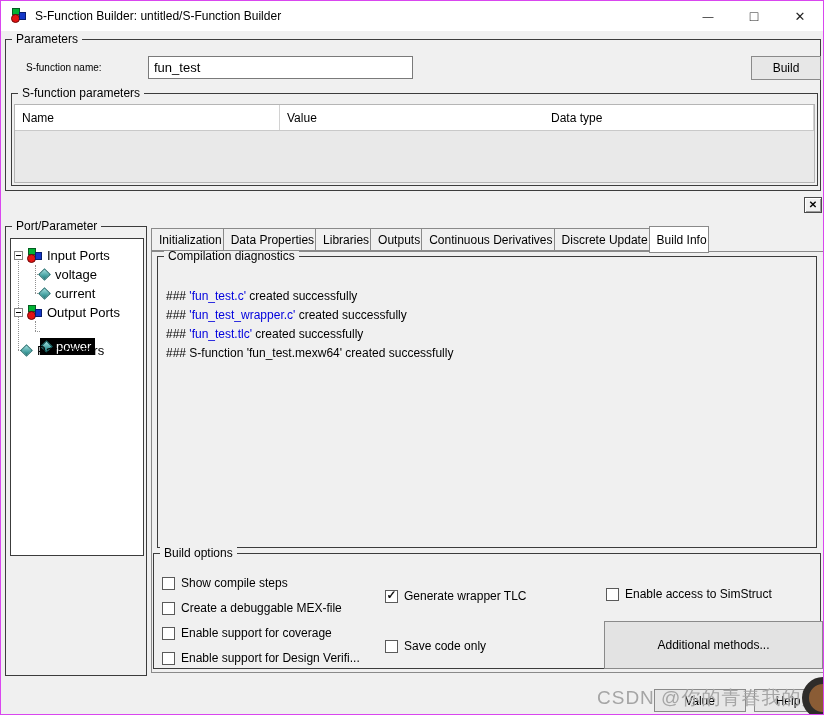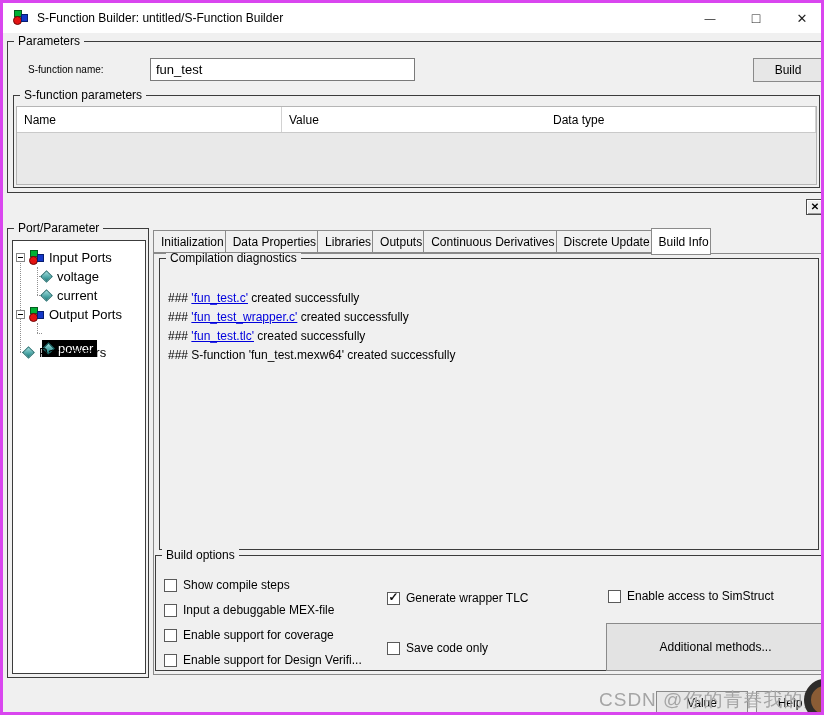--- a/index.html
+++ b/index.html
@@ -1,20 +1,20 @@
 <!DOCTYPE html>
 <html><head>
 <meta charset="utf-8">
 <style>
   * { box-sizing: border-box; margin: 0; padding: 0; }
   html,body { background:#d8d8d8; }
   body { font-family: "Liberation Sans", sans-serif; }
   .window {
     position: relative; width: 824px; height: 715px;
-    background:#f0f0f0; border:3px solid #d946ef; overflow:hidden;
+    background:#f0f0f0; border:1px solid #d946ef; overflow:hidden;
     font-size:12px; color:#000;
   }
   
   .titlebar { position:absolute; left:0; top:0; width:822px; height:30px; background:#fff; }
   .title-text { position:absolute; left:34px; top:0; line-height:30px; font-size:12px; }
   .winbtn { position:absolute; top:0; width:46px; height:30px; display:flex; align-items:center; justify-content:center; color:#222; }
   .winbtn.min { right:92px; font-size:11px; }
   .winbtn.max { right:46px; font-size:14px; }
   .winbtn.cls { right:0; font-size:13px; }
   
@@ -41,21 +41,21 @@
   .sfp-header { position:absolute; left:0; top:0; width:100%; height:26px; background:#fff; border-bottom:1px solid #c9c9c9; display:flex; }
   .sfp-col { height:100%; display:flex; align-items:center; padding-left:7px; border-right:1px solid #d2d2d2; font-size:12px; }
   .sfp-col.c1 { width:265px; } .sfp-col.c2 { width:270px; } .sfp-col.c3 { flex:1; border-right:none; }
   .pane-x { position:absolute; left:803px; top:196px; width:18px; height:16px;
             background:#f0f0f0; border:1px solid #4a4a4a;
             box-shadow: inset 1px 1px 0 #ffffff, inset -1px -1px 0 #9a9a9a;
             display:flex; align-items:center; justify-content:center;
             font-size:10px; font-weight:bold; line-height:1; }
   
   .g-tree { left:4px; top:225px; width:142px; height:450px; }
-  .treebox { position:absolute; left:4px; top:11px; width:134px; height:434px; background:#fff; border:1px solid #3c3c3c; overflow:hidden; }
+  .treebox { position:absolute; left:4px; top:11px; width:134px; height:318px; background:#fff; border:1px solid #3c3c3c; overflow:hidden; }
   .trow { position:absolute; left:0; right:0; height:19px; display:flex; align-items:center; font-size:13px; }
   .t-group { padding-left:3px; } .t-child { padding-left:29px; } .t-rootleaf { padding-left:11px; }
   .expander { position:relative; width:9px; height:9px; background:#fff; border:1px solid #848484; margin-right:4px; flex:0 0 9px; }
   .expander .minus { position:absolute; left:1px; top:3px; width:5px; height:1px; background:#000; }
   .trow .simicon { margin-right:4px; }
   .diamond { width:9px; height:9px; flex:0 0 9px; transform:rotate(45deg);
              background:linear-gradient(135deg,#9fdede 0%,#3d9b9b 70%,#267676 100%);
              border:1px solid #1c6b6b; margin-right:6px; }
   .tlabel { white-space:nowrap; }
   .selbox { display:inline-flex; align-items:center; background:#000; color:#fff; padding:1px 4px 1px 2px; }
@@ -67,21 +67,21 @@
   .tab { height:23px; padding:4px 1px 0 7px; font-size:12px; background:#f0f0f0;
          border:1px solid #8a8a8a; margin-left:-1px; white-space:nowrap; }
   .tab:first-child { margin-left:0; }
   .tab.active { position:relative; top:-2px; height:27px; background:#fff; z-index:6; padding-top:6px; }
   .tabpanel { position:absolute; left:150px; top:250px; width:674px; height:422px;
               background:#f0f0f0; border:1px solid #8a8a8a; border-right:none; z-index:1; }
   
   .g-diag { left:156px; top:255px; width:660px; height:292px; z-index:3; }
   .diag-body { position:absolute; left:8px; top:30px; right:8px; }
   .dline { font-size:12px; line-height:19px; white-space:nowrap; }
-  .dlink { color:#0000dd; text-decoration:underline; cursor:pointer; }
+  .dlink { color:#0000dd; cursor:pointer; }
   
   .g-build { left:152px; top:552px; width:668px; height:116px; z-index:3; }
   .cb { position:absolute; display:flex; align-items:center; height:16px; }
   .cb .box { width:13px; height:13px; background:#fff; border:1px solid #5a5a5a; flex:0 0 13px;
              display:flex; align-items:center; justify-content:center; }
   .cb .mark { font-size:12px; font-weight:bold; line-height:1; margin-top:-2px; color:#111; }
   .cb .cblabel { margin-left:6px; font-size:12px; white-space:nowrap; }
   .btn-additional { position:absolute; left:450px; top:67px; width:219px; height:48px; background:#e3e3e3; }
   
   .btn-close { position:absolute; left:653px; top:688px; width:92px; height:23px; }
@@ -217,21 +217,21 @@
     <label class="cb" style="left:8px;top:21px">
       <span class="box">
           <span class="mark"></span>
         </span>
       <span class="cblabel">Show compile steps</span>
     </label>
     <label class="cb" style="left:8px;top:46px">
       <span class="box">
           <span class="mark"></span>
         </span>
-      <span class="cblabel">Input a debuggable MEX-file</span>
+      <span class="cblabel">Create a debuggable MEX-file</span>
     </label>
     <label class="cb" style="left:8px;top:71px">
       <span class="box">
           <span class="mark"></span>
         </span>
       <span class="cblabel">Enable support for coverage</span>
     </label>
     <label class="cb" style="left:8px;top:96px">
       <span class="box">
           <span class="mark"></span>

